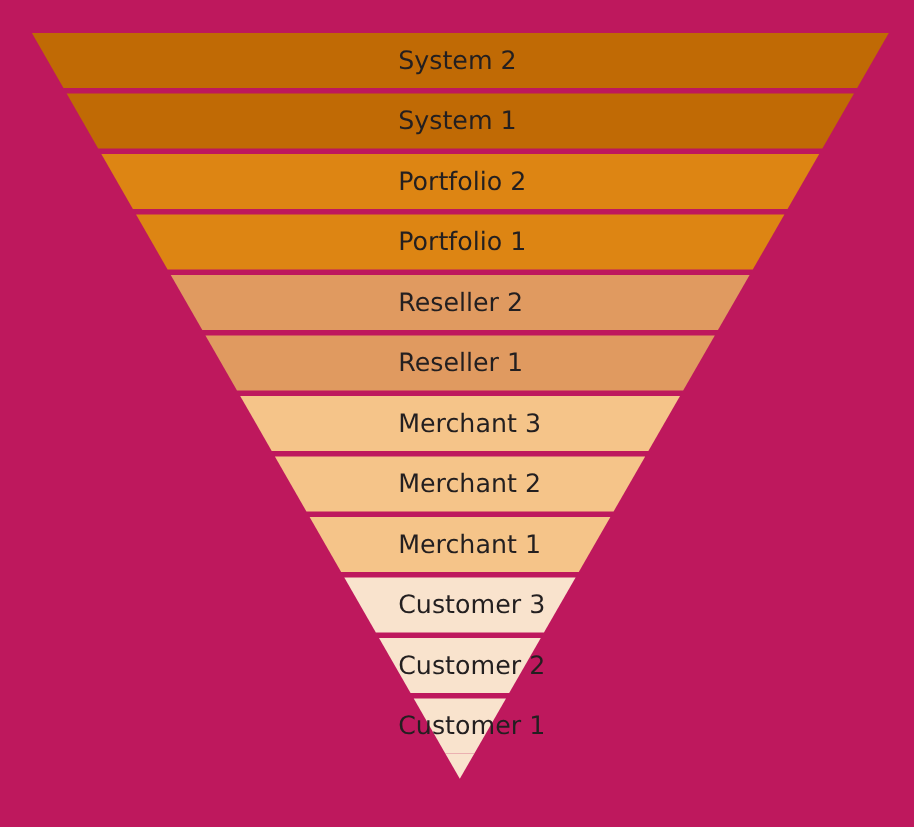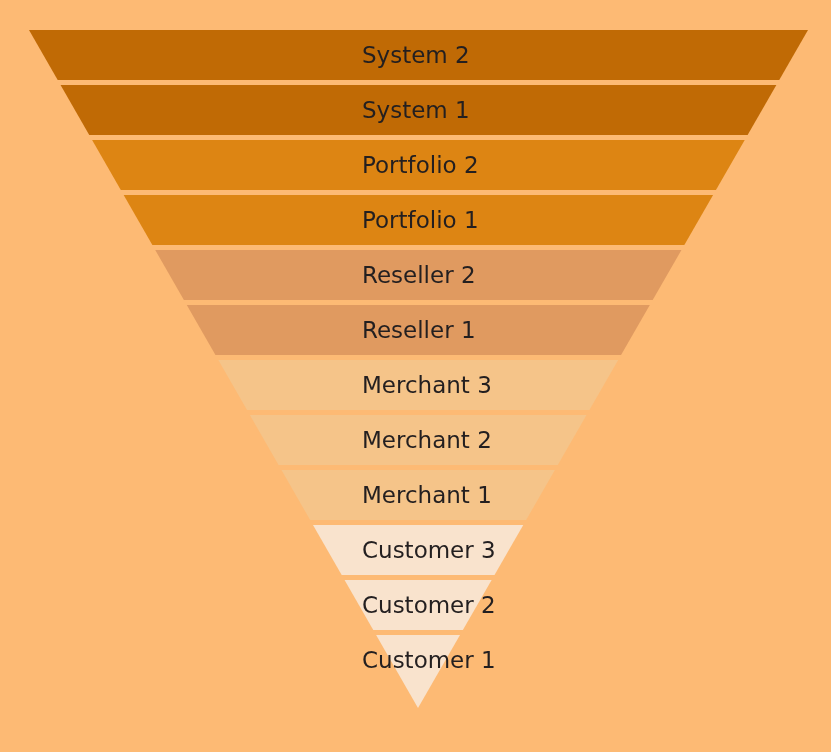--- a/index.html
+++ b/index.html
@@ -10,21 +10,21 @@
   body {
     width: 831px;
     height: 752px;
     font-family: "DejaVu Sans", sans-serif;
     overflow: hidden;
   }
   #funnel-root {
     position: relative;
     width: 831px;
     height: 752px;
-    background: #fdba74;
+    background: #be185d;
   }
   #funnel-svg {
     position: absolute;
     left: 0;
     top: 0;
     width: 831px;
     height: 752px;
     display: block;
   }
   .band-label {

